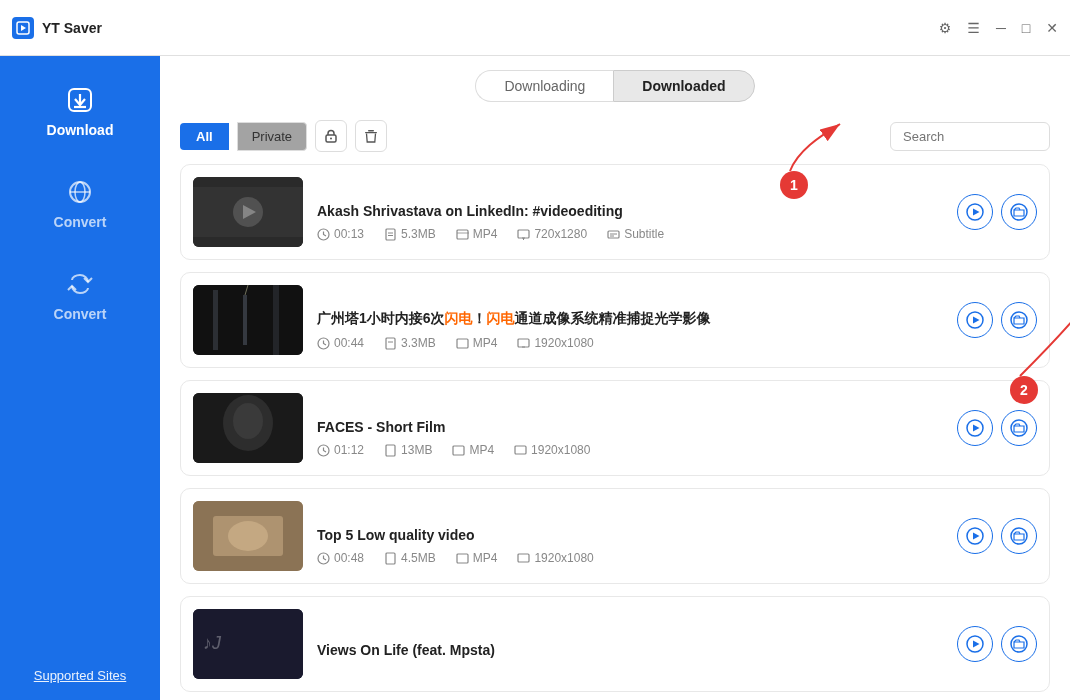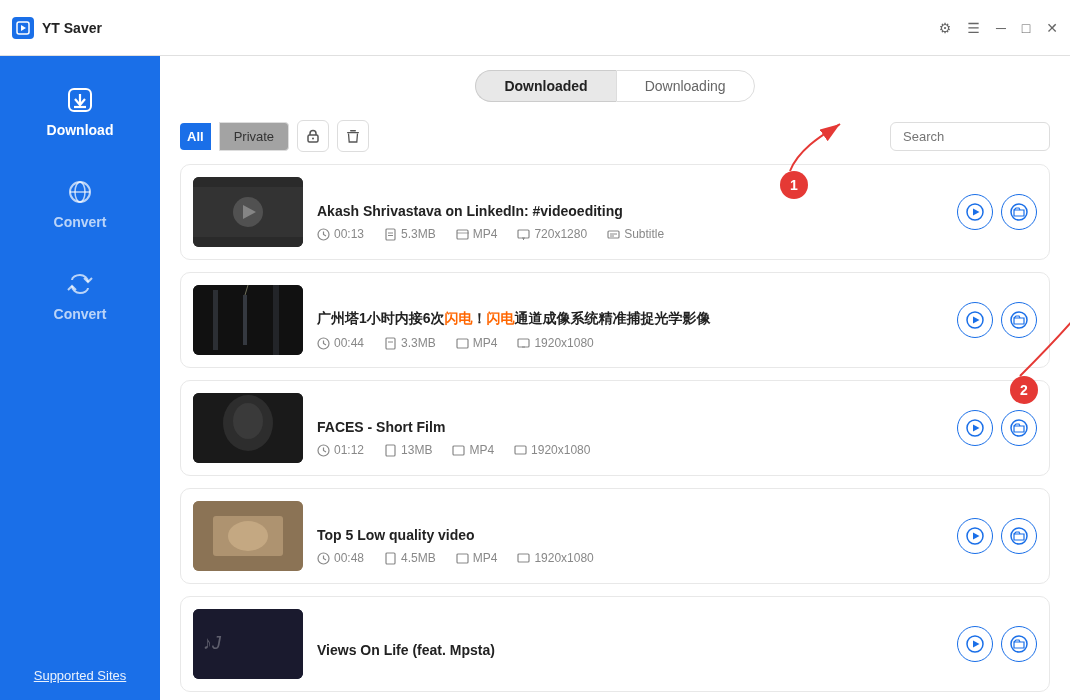--- a/index.html
+++ b/index.html
@@ -103,21 +103,21 @@
       align-items: center;
       padding: 8px 20px 12px;
       gap: 8px;
       flex-shrink: 0;
     }
     .filter-btn-all {
       background: #1a6fe8;
       color: #fff;
       border: none;
       border-radius: 4px 0 0 4px;
-      padding: 6px 7px;
+      padding: 6px 16px;
       font-size: 13px;
       font-weight: 600;
       cursor: pointer;
     }
     .filter-btn-private {
       background: #a3a3a3;
       color: #333;
       border: 1px solid #ddd;
       border-radius: 0 4px 4px 0;
       padding: 6px 14px;
@@ -260,22 +260,22 @@
     </div>
 
     <div class="sidebar-bottom">
       <span class="sidebar-supported-link">Supported Sites</span>
     </div>
   </div>
 
   <div class="content" style="position:relative;">
 
     <div class="tab-bar">
+      <button class="tab-btn">Downloading</button>
       <button class="tab-btn active">Downloaded</button>
-      <button class="tab-btn">Downloading</button>
     </div>
 
     <div class="toolbar">
       <button class="filter-btn-all">All</button>
       <button class="filter-btn-private">Private</button>
       <div class="icon-btn">
         <svg width="14" height="14" viewBox="0 0 14 14" fill="none">
           <rect x="2" y="6" width="10" height="7" rx="1.5" stroke="#555" stroke-width="1.5"></rect>
           <path d="M4 6V4.5a3 3 0 016 0V6" stroke="#555" stroke-width="1.5" fill="none"></path>
           <circle cx="7" cy="9.5" r="1" fill="#555"></circle>

